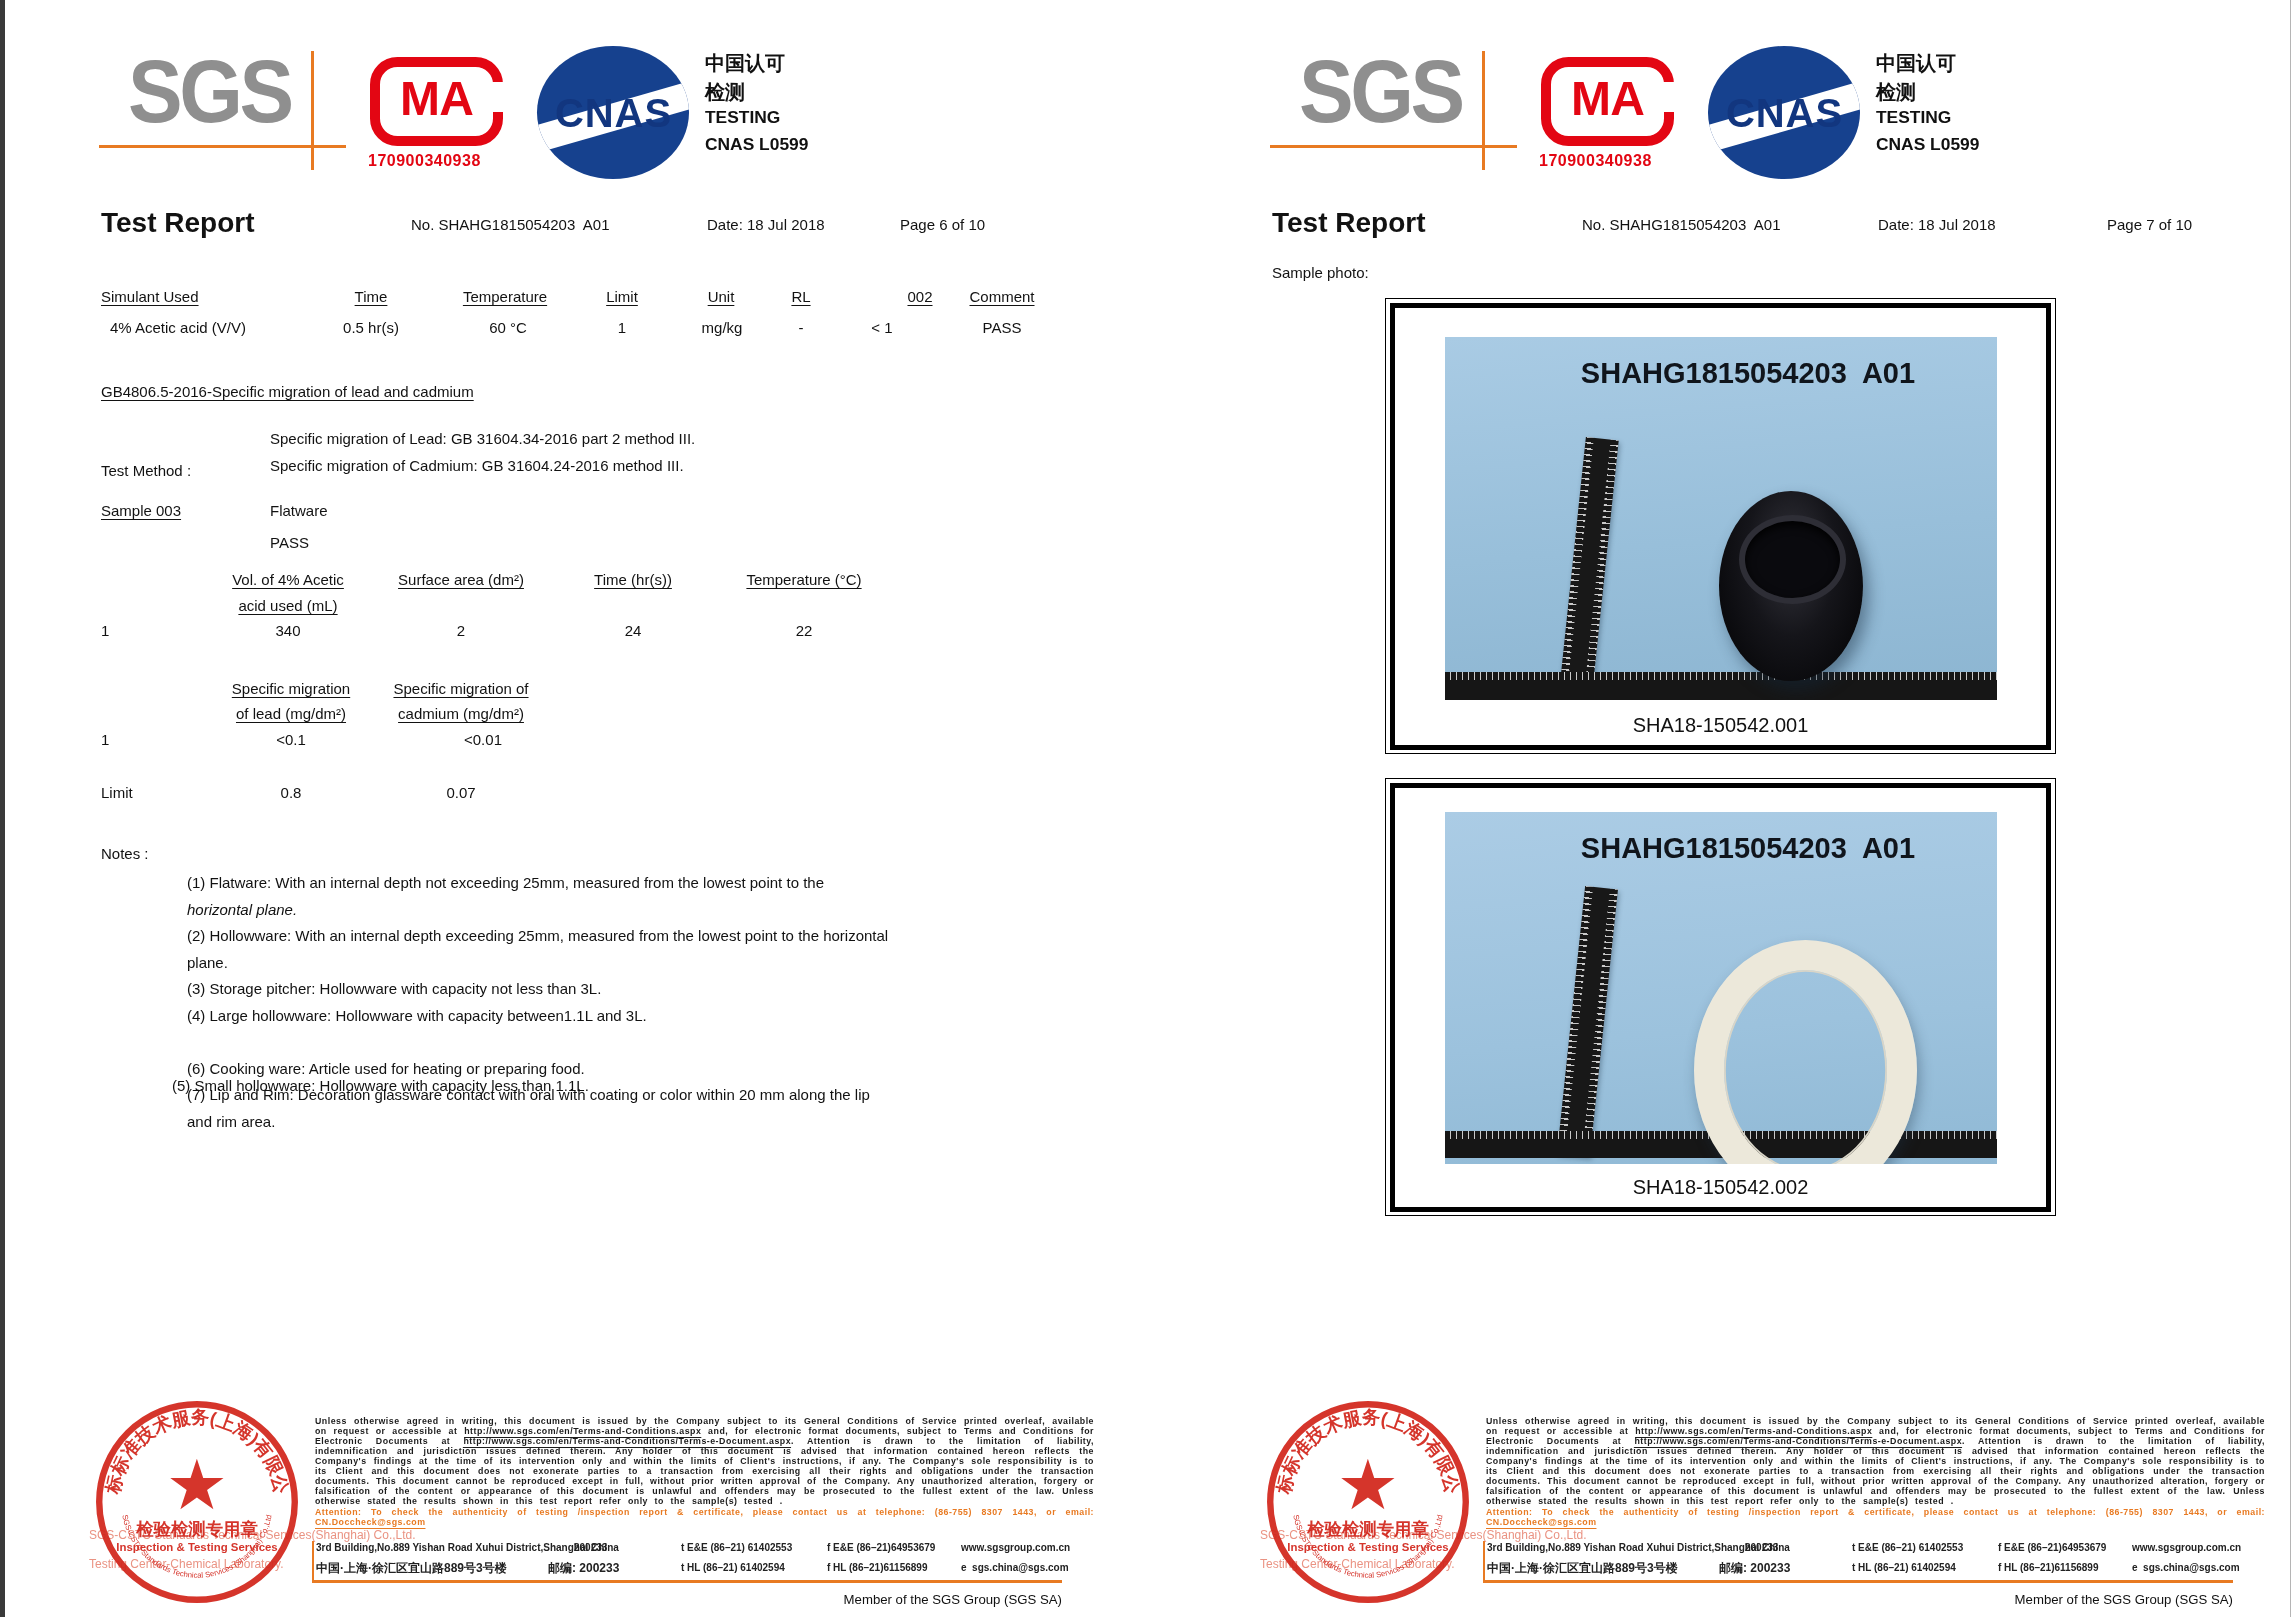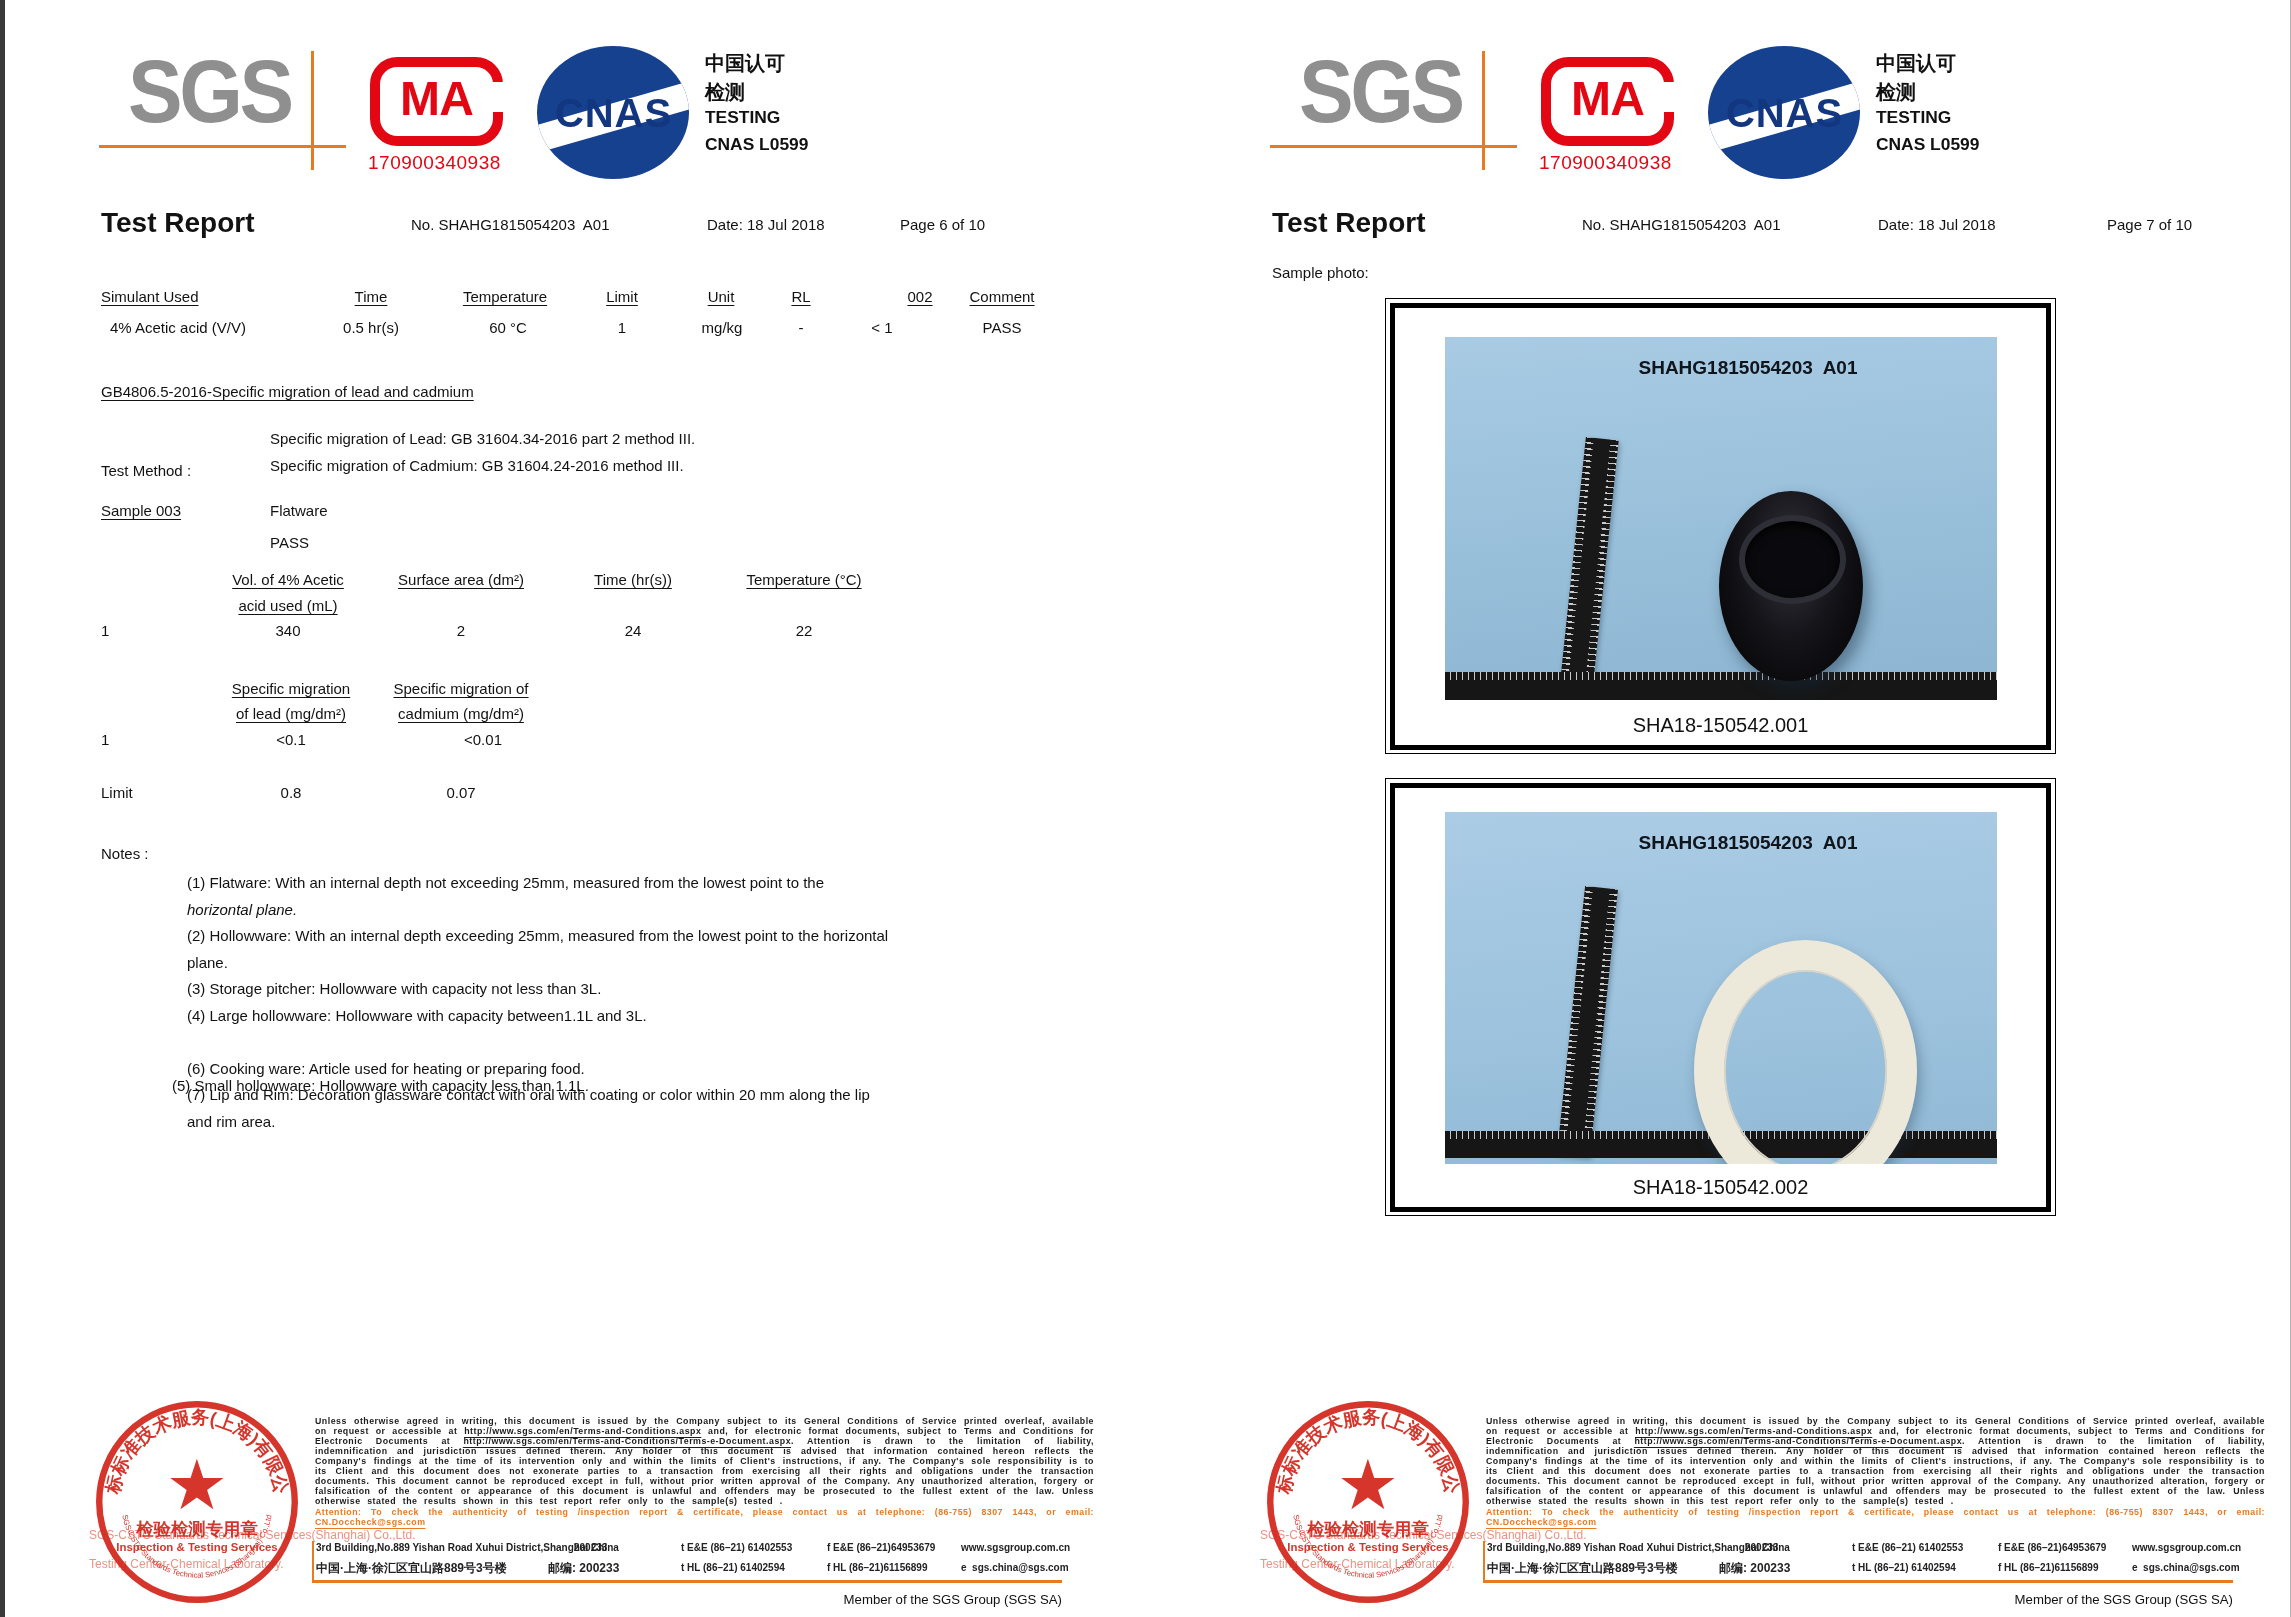--- a/index.html
+++ b/index.html
@@ -13,39 +13,39 @@
   
   .sgs-word{position:absolute;left:128px;top:40px;font-size:89px;font-weight:bold;
             color:#8f8f8f;letter-spacing:-3.7px;transform:scaleX(.92);transform-origin:left;}
   .orange-h{position:absolute;background:#e87a22;height:2.7px;}
   .orange-v{position:absolute;background:#e87a22;width:2.7px;}
   .cma-box{position:absolute;left:370px;top:57px;width:113px;height:69px;
            border:10px solid #e30613;border-radius:27.4px;}
   .cma-gap{position:absolute;right:-10px;top:14.6px;width:11px;height:30px;background:#fff;}
   .cma-ma{position:absolute;left:0;top:3.7px;width:100%;text-align:center;
           font-size:48px;font-weight:bold;color:#e30613;letter-spacing:-0.9px;}
-  .cma-num{position:absolute;left:368px;top:152px;font-size:19px;font-weight:normal;
+  .cma-num{position:absolute;left:368px;top:152px;font-size:16px;font-weight:bold;
            color:#e30613;letter-spacing:0.5px;white-space:pre;}
   .cnas-ball{position:absolute;left:537px;top:46px;width:152px;height:133px;
              border-radius:50%;background:#16418e;overflow:hidden;}
   .cnas-swoosh{position:absolute;left:-12.8px;top:57px;width:183px;height:27.4px;
                background:#fff;transform:rotate(-16deg);}
   .cnas-word{position:absolute;left:535px;top:91px;width:157px;text-align:center;
              font-size:40px;font-weight:bold;color:#12367f;letter-spacing:0.9px;}
   .cnas-line{position:absolute;left:705px;white-space:pre;color:#111;}
   
   .photo-frame{position:absolute;left:214px;width:671px;border:1.8px solid #000;
                padding:3.7px;box-sizing:border-box;background:#fff;}
   .photo-frame-inner{border:5.5px solid #000;background:#fff;display:flex;
                      flex-direction:column;align-items:center;}
   .photo{position:relative;width:552px;overflow:hidden;}
   .photo-1{background:linear-gradient(175deg,#a9cbe4 0%,#98bfda 55%,#8cb5d1 100%);}
   .photo-2{background:linear-gradient(175deg,#abcce5 0%,#9cc2dd 60%,#90b9d5 100%);}
   .photo-overlay{position:absolute;left:55px;right:0;top:20px;text-align:center;
-                 font-size:19px;font-weight:bold;color:#10151c;white-space:pre;}
+                 font-size:29px;font-weight:bold;color:#10151c;white-space:pre;}
   .photo-caption{font-size:20px;color:#111;white-space:pre;}
   .ruler-v{position:absolute;background-color:#181818;
     background-image:
       repeating-linear-gradient(0deg, rgba(245,245,245,0) 0 4.6px, rgba(245,245,245,.8) 4.6px 6px),
       repeating-linear-gradient(0deg, rgba(245,245,245,0) 0 4.6px, rgba(245,245,245,.8) 4.6px 6px);
     background-size:8.2px 100%,8.2px 100%;background-position:left top,right top;
     background-repeat:no-repeat;box-shadow:1.8px 2.7px 5.5px rgba(20,40,60,.35);}
   .ruler-h{position:absolute;background-color:#161616;
     background-image:repeating-linear-gradient(90deg, rgba(245,245,245,0) 0 4.6px, rgba(245,245,245,.8) 4.6px 6px);
     background-size:100% 8.2px;background-position:top;background-repeat:no-repeat;}

